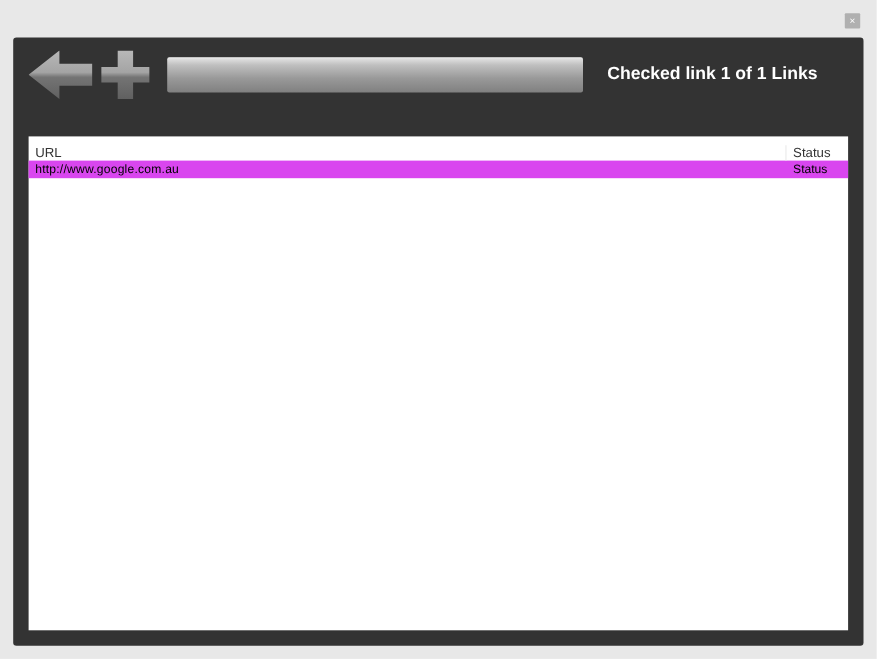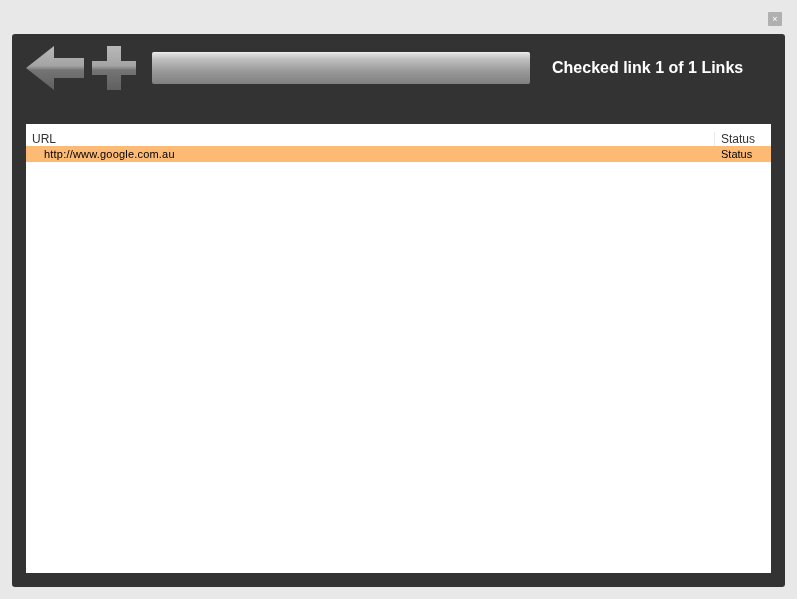--- a/index.html
+++ b/index.html
@@ -92,21 +92,21 @@
     .th-status {
       width: 56px;
       padding-left: 6px;
     }
     .table-row {
       display: flex;
       font-size: 11px;
       height: 16px;
       align-items: center;
     }
-    .row-valid { background: #fdba74; color: #000; padding-left: 12px; }
+    .row-valid { background: #d946ef; color: #000; }
     .td-url {
       flex: 1;
       padding-left: 6px;
       font-family: Arial, sans-serif;
       letter-spacing: 0.2px;
     }
     .td-status {
       width: 56px;
       padding-left: 6px;
     }

